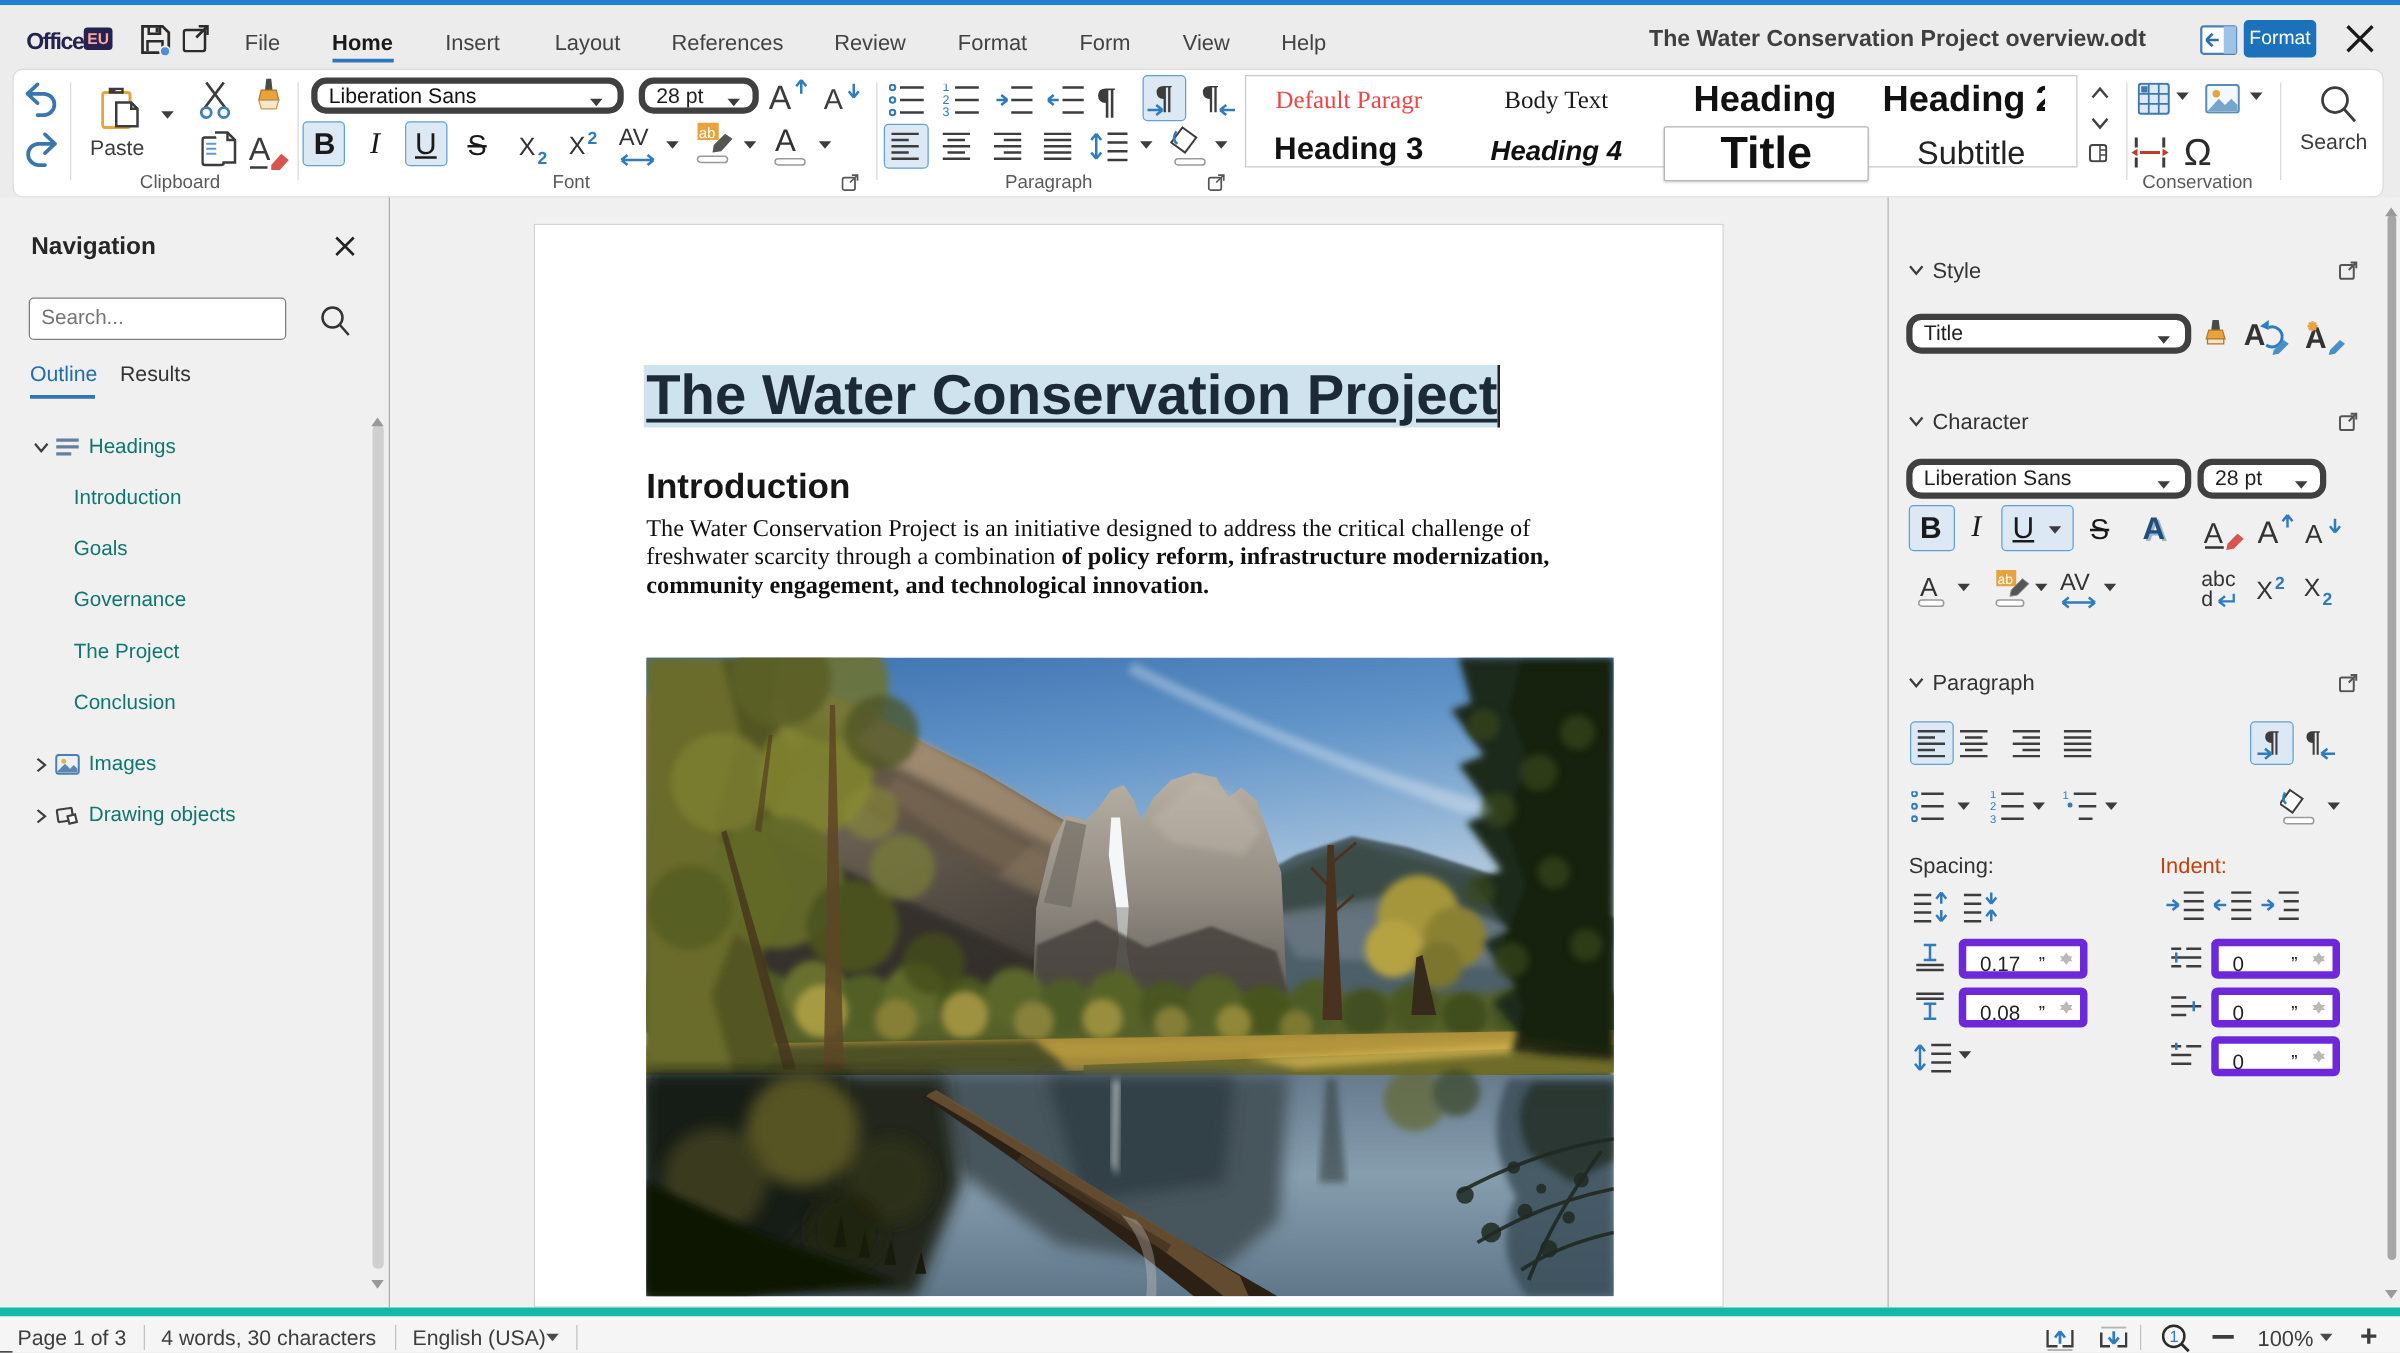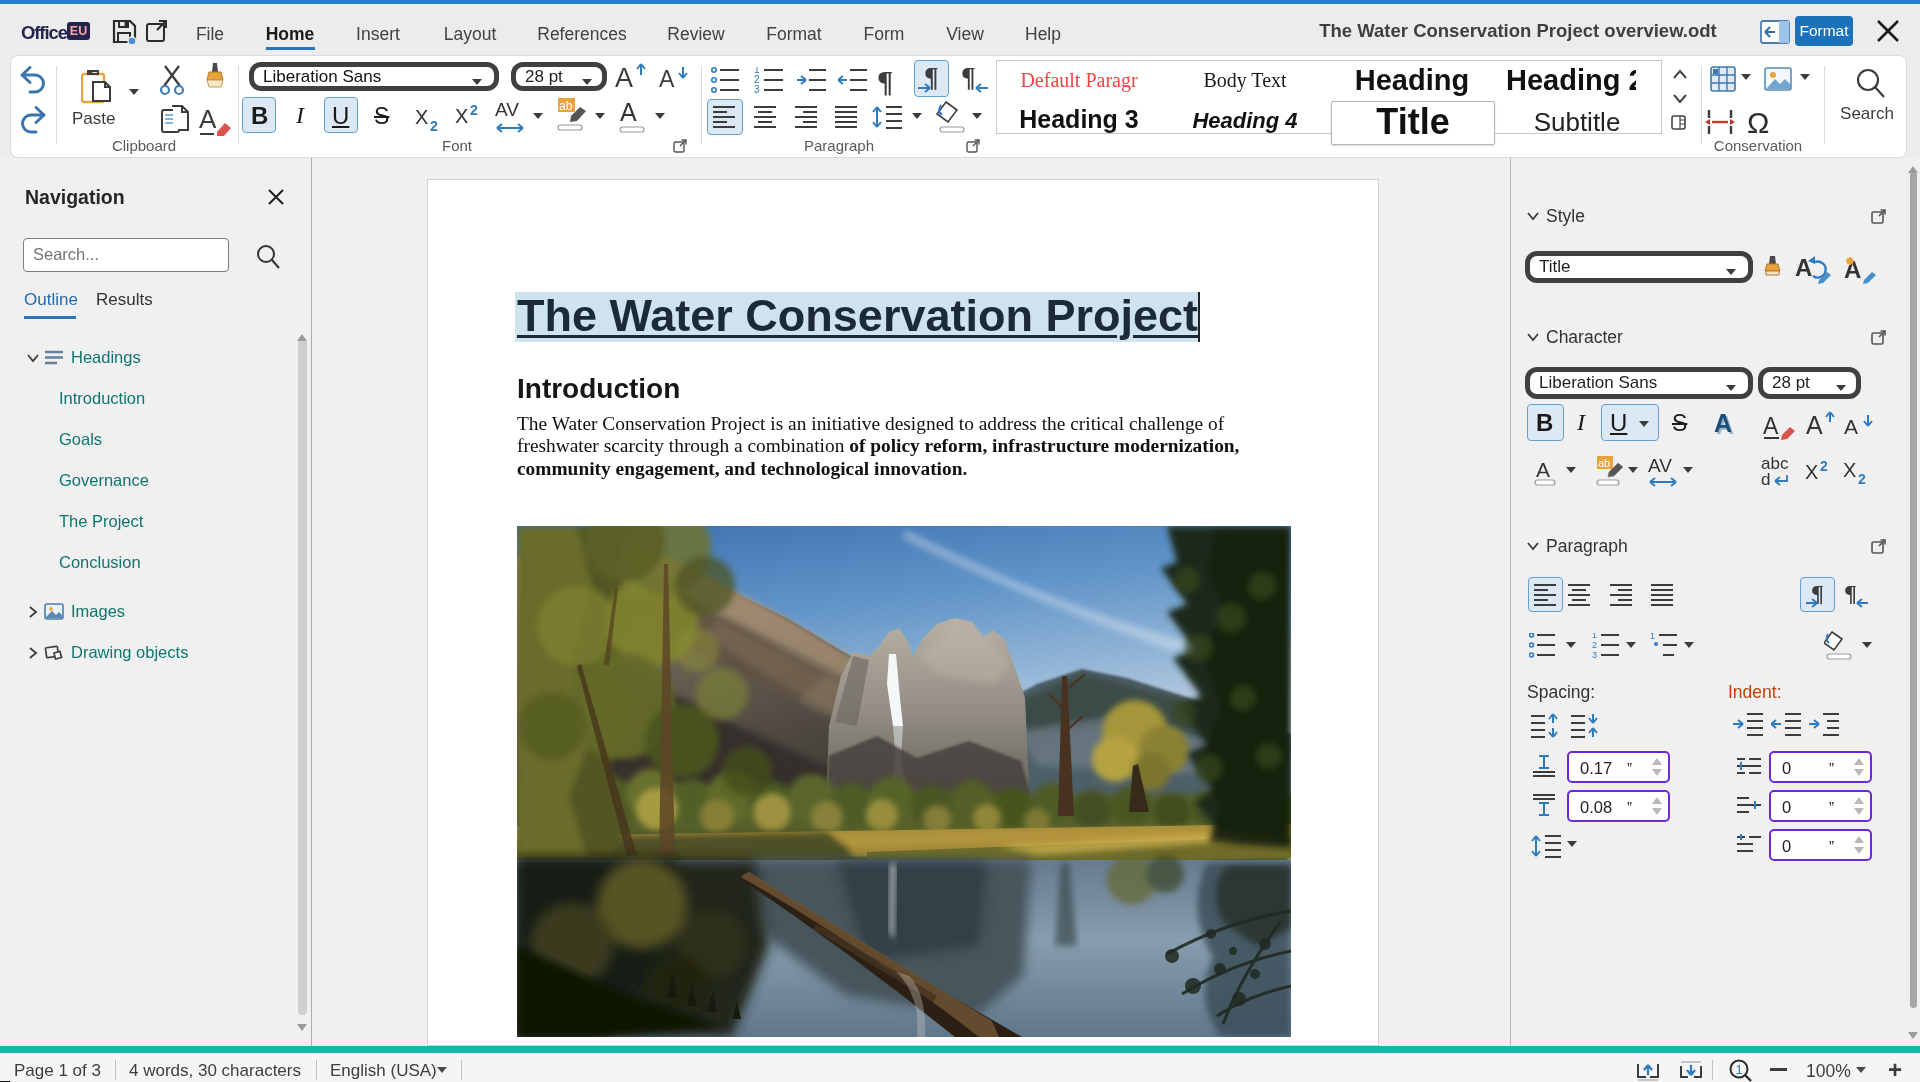--- a/index.html
+++ b/index.html
@@ -8,21 +8,21 @@
 .abs{position:absolute}
 .ic{position:absolute;display:block}
 .sep{position:absolute;width:1px;background:#d9d9d9}
 .tgl{position:absolute;background:#dce9f5;border:1px solid #62a0d2;border-radius:4px}
 .combo{position:absolute;background:#fff;border:5px solid #404040;border-radius:12px;color:#1f1f1f;font-size:17px;display:flex;align-items:center;padding-left:9px}
 .glbl{position:absolute;color:#5a5a5a;font-size:15px;white-space:nowrap;transform:translateX(-50%)}
 .menu{position:absolute;top:20px;font-size:17.5px;color:#424242;white-space:nowrap;transform:translateX(-50%)}
 .caret{width:0;height:0;border-left:5px solid transparent;border-right:5px solid transparent;border-top:6px solid #3c3c3c;position:absolute}
 .navitem{position:absolute;font-size:16.5px;color:#0f766e;white-space:nowrap}
 .sect{position:absolute;font-size:17.5px;color:#333}
-.spin{position:absolute;background:#fff;border:2px solid #6d28d9;border-radius:5px;height:32px}
+.spin{position:absolute;background:#fff;border:6px solid #6d28d9;border-radius:5px;height:32px}
 .spin .v{position:absolute;left:11px;top:6px;font-size:16.5px;color:#222}
 .spin .q{position:absolute;left:58px;top:6px;font-size:15px;color:#222}
 .spin .up{position:absolute;right:6px;top:5px;width:0;height:0;border-left:5.5px solid transparent;border-right:5.5px solid transparent;border-bottom:7px solid #b9b9b9}
 .spin .dn{position:absolute;right:6px;bottom:5px;width:0;height:0;border-left:5.5px solid transparent;border-right:5.5px solid transparent;border-top:7px solid #b9b9b9}
 </style>
 </head>
 <body>
 
 <div class="abs" style="left:0;top:0;width:1920px;height:4px;background:#2180d2"></div>
 

